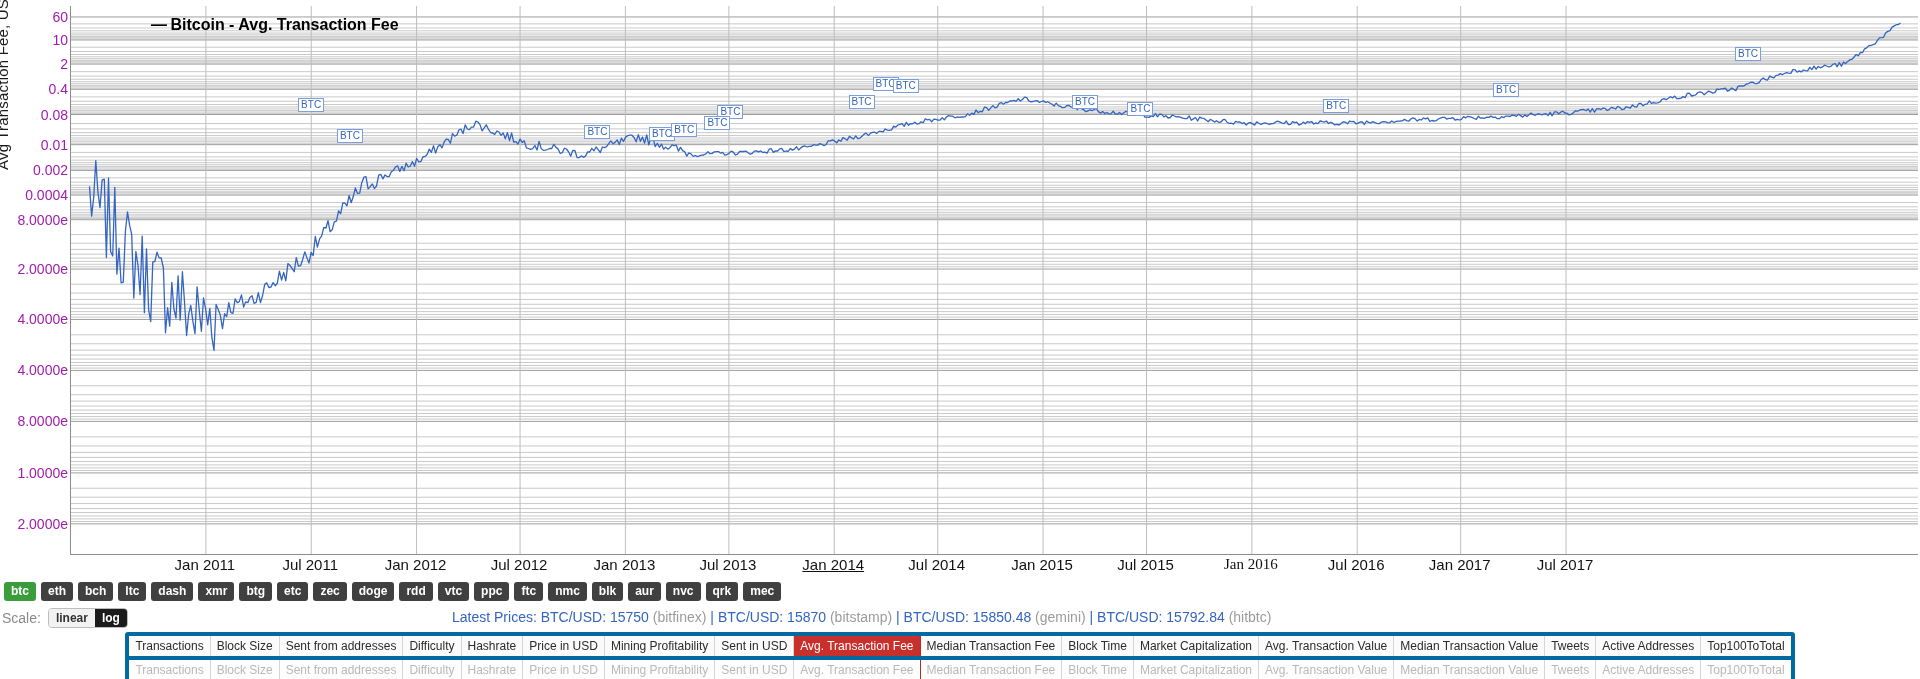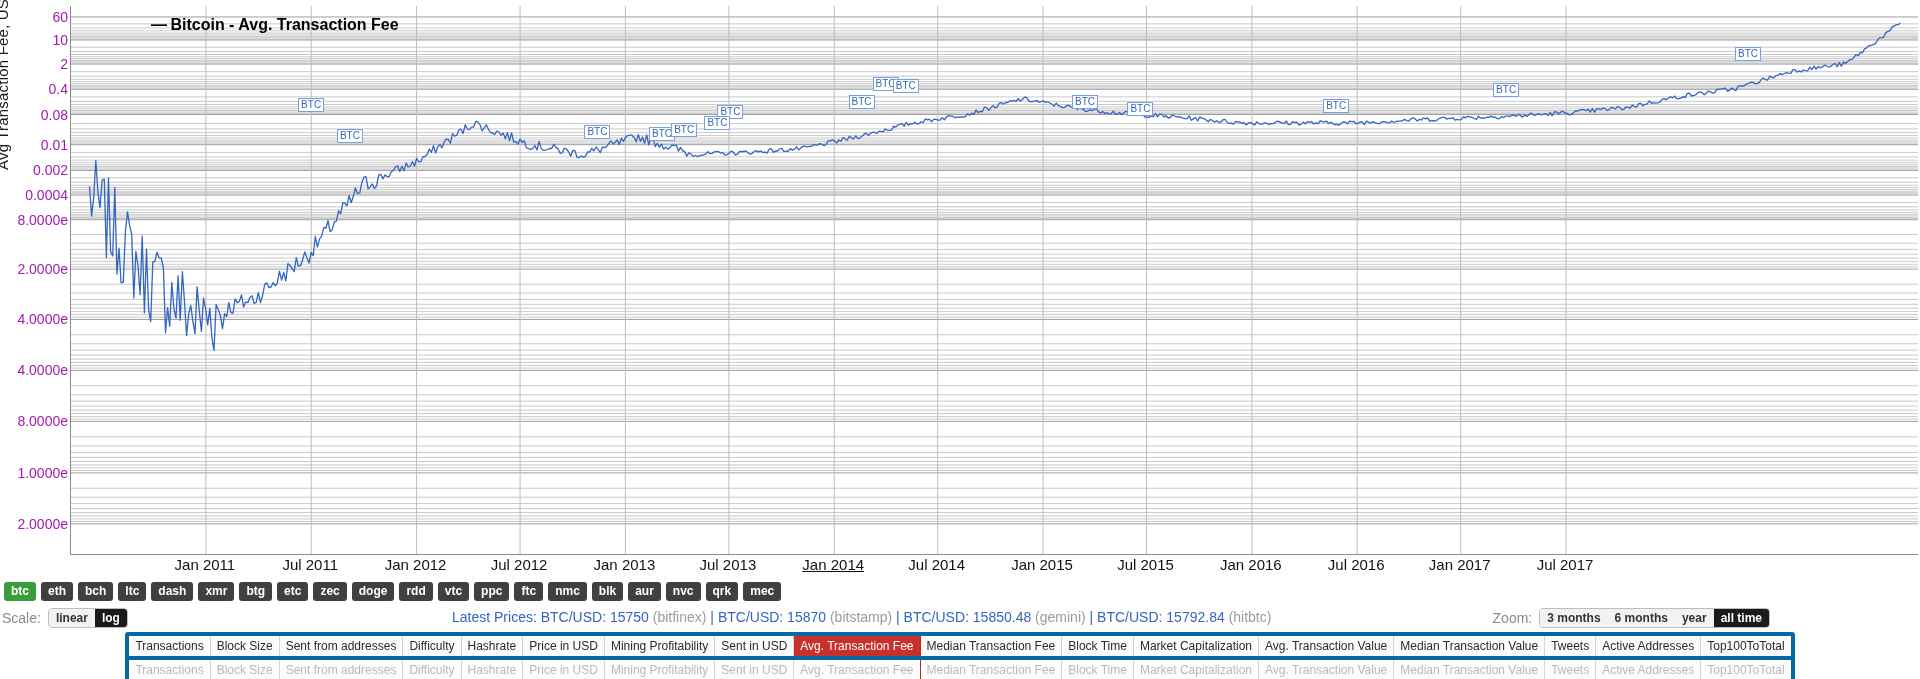--- a/index.html
+++ b/index.html
@@ -97,21 +97,21 @@
         <div style="left: 7.3%;">Jan 2011</div>
         <div style="left: 13%;">Jul 2011</div>
         <div style="left: 18.7%;">Jan 2012</div>
         <div style="left: 24.3%;">Jul 2012</div>
         <div style="left: 30%;">Jan 2013</div>
         <div style="left: 35.6%;">Jul 2013</div>
         <div style="left: 41.3%; text-decoration: underline;">Jan 2014</div>
         <div style="left: 46.9%;">Jul 2014</div>
         <div style="left: 52.6%;">Jan 2015</div>
         <div style="left: 58.2%;">Jul 2015</div>
-        <div style="left: 63.9%;">Jan 2016</div>
+        <div style="left: 63.9%; font-family: Liberation Serif, serif;">Jan 2016</div>
         <div style="left: 69.6%;">Jul 2016</div>
         <div style="left: 75.2%;">Jan 2017</div>
         <div style="left: 80.9%;">Jul 2017</div>
       </div>
 
     <div class="plot" id="plot">
       <svg id="plotsvg" width="1848" height="548" viewBox="0 0 1848 548" preserveAspectRatio="none">
           <line x1="0" y1="10.96" x2="1848" y2="10.96" stroke="#9e9e9e" stroke-width="1"></line>
           <line x1="0" y1="17.887816" x2="1848" y2="17.887816" stroke="#c9c9c9" stroke-width="1"></line>
           <line x1="0" y1="21.938632" x2="1848" y2="21.938632" stroke="#c9c9c9" stroke-width="1"></line>
@@ -305,29 +305,20 @@
     <div class="scale">
       <span class="lab">Scale:</span>
       <span class="seg">
         <span class="off">linear</span>
         <span class="on">log</span>
       </span>
     </div>
 
     <div class="prices" id="prices"><span>Latest Prices: </span><span>BTC/USD: 15750 </span><span class="ex">(bitfinex)</span><span class="sep"> | </span><span>BTC/USD: 15870 </span><span class="ex">(bitstamp)</span><span class="sep"> | </span><span>BTC/USD: 15850.48 </span><span class="ex">(gemini)</span><span class="sep"> | </span><span>BTC/USD: 15792.84 </span><span class="ex">(hitbtc)</span></div>
 
-    <div class="zoom">
-      <span class="lab">Zoom:</span>
-      <span class="seg" id="zoomseg">
-          <span class="off">3 months</span>
-          <span class="off">6 months</span>
-          <span class="off">year</span>
-          <span class="on">all time</span>
-        </span>
-    </div>
   </div>
 
   <div class="metrics r1">
     <div class="mgroup" id="metrics1">
         <span class="m">Transactions</span>
         <span class="m">Block Size</span>
         <span class="m">Sent from addresses</span>
         <span class="m">Difficulty</span>
         <span class="m">Hashrate</span>
         <span class="m">Price in USD</span>

